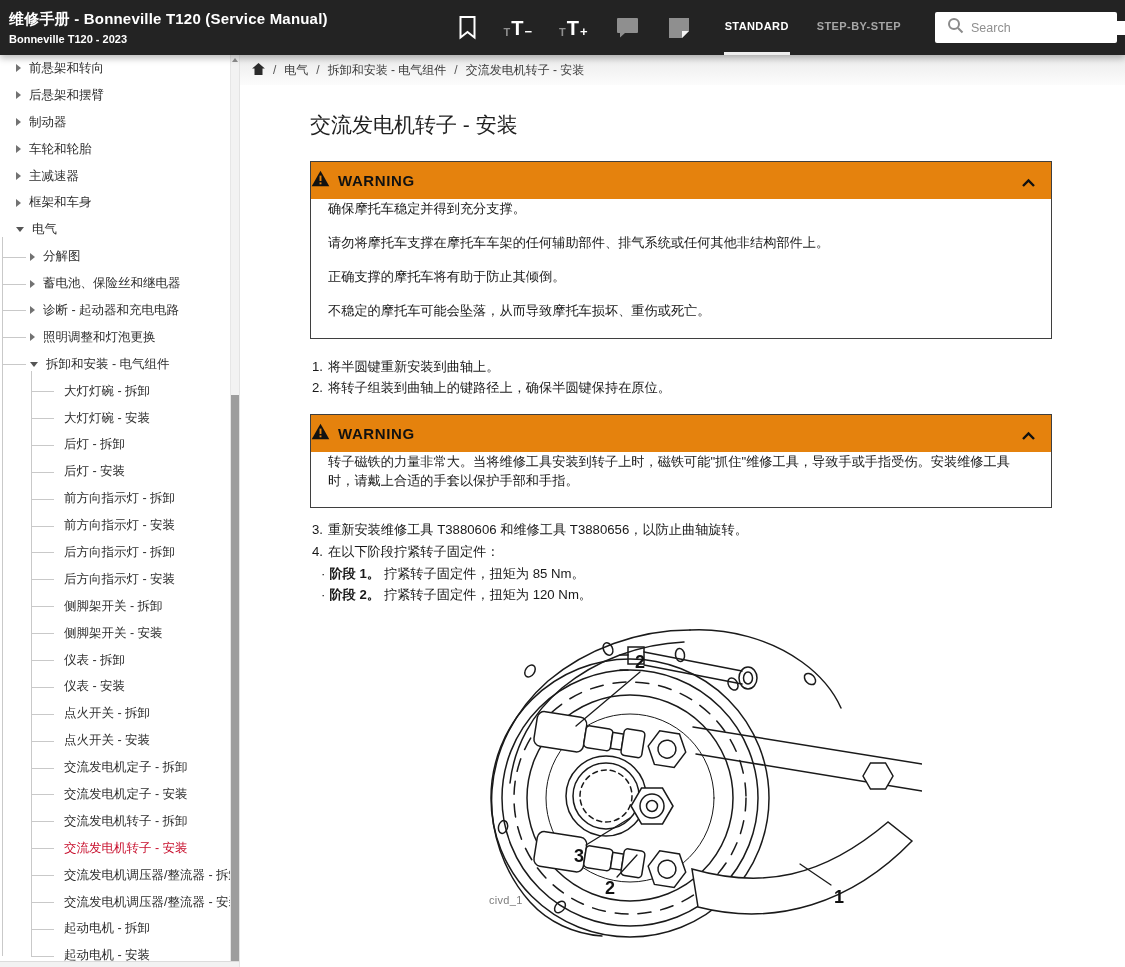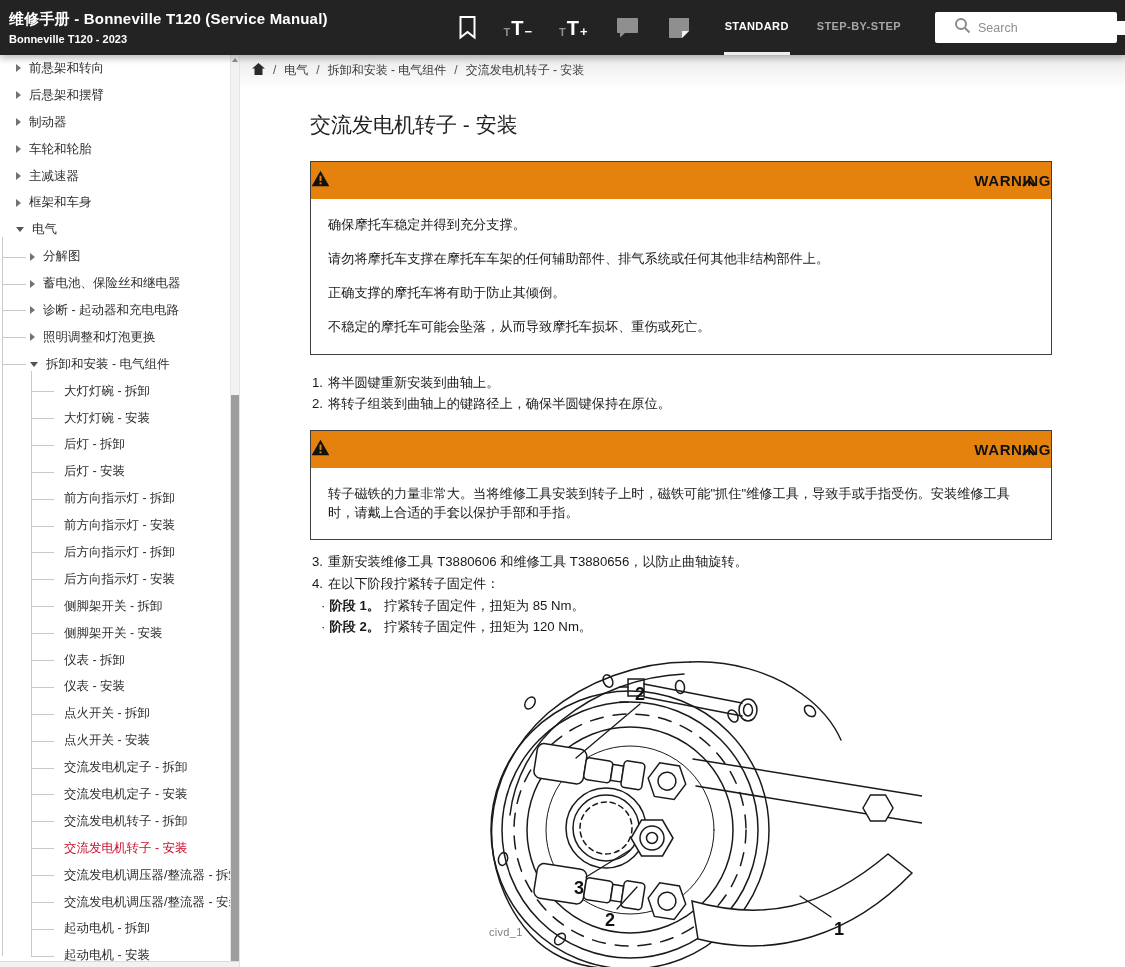--- a/index.html
+++ b/index.html
@@ -18,21 +18,21 @@
   .hicon { display:flex; align-items:center; justify-content:center; cursor:pointer; }
   .tsize { display:flex; align-items:flex-end; color:#fff; line-height:1; }
   .t-small { font-size:11px; font-weight:bold; color:#8f8f8f; margin-right:1px; }
   .t-big { font-size:20px; font-weight:bold; color:#fff; }
   .t-op { font-size:13px; font-weight:bold; color:#fff; margin-left:1px; }
   .tabs { display:flex; height:100%; gap:26px; margin:0 6px; }
   .tab { display:flex; align-items:center; height:100%; font-size:11px; font-weight:bold;
     letter-spacing:.4px; color:#a6a6a6; cursor:pointer; border-bottom:3px solid transparent; padding:0 1px; }
   .tab.active { color:#fff; border-bottom:3px solid #ededed; }
   .search-box { width:182px; height:31px; background:#fff; border-radius:2px;
-    display:flex; align-items:center; padding:0 19px; gap:7px; }
+    display:flex; align-items:center; padding:0 12px; gap:7px; }
   .search-box input { border:none; outline:none; flex:1; font-size:12.5px; color:#333;
     font-family:"Liberation Sans","DejaVu Sans",sans-serif; }
   .search-box input::placeholder { color:#8f8f8f; }
 
   
   .sidebar { position:absolute; top:55px; left:0; width:240px; height:912px; background:#fff;
     border-right:1px solid #e3e3e3; overflow:hidden; }
   .tree { position:relative; width:231px; height:100%; }
   .tree-row { position:relative; height:26.9px; display:flex; align-items:center;
     font-size:12.5px; color:#2e2e2e; cursor:pointer; white-space:nowrap; }
@@ -56,24 +56,24 @@
   .main { position:absolute; top:55px; left:240px; width:885px; height:912px; background:#fff; overflow:hidden; }
   .breadcrumb { height:30px; display:flex; align-items:center; gap:8px; padding-left:12px;
     font-size:12px; color:#3c3c3c; background:linear-gradient(#ebebeb, #fcfcfc); }
   .crumb { cursor:pointer; }
   .crumb-sep { color:#555; }
   .content { padding:0 73px 0 70px; }
   .page-title { font-size:21px; font-weight:500; color:#1f1f1f; margin:26px 0 22px; }
 
   .warnbox { border:1px solid #3f3f3f; }
   .warn-head { height:37px; background:#E5820D; position:relative; display:flex;
-    align-items:center; justify-content:space-between; gap:8px; cursor:pointer; }
+    align-items:center; justify-content:flex-start; gap:8px; cursor:pointer; }
   .warn-title { color:#111; font-weight:bold; font-size:15px; letter-spacing:.6px; }
   .warn-caret { position:absolute; right:15px; top:12px; }
-  .warn-body { background:#fff; padding:16px 17px 2px; }
+  .warn-body { background:#fff; padding:0 17px 2px; }
   .warn-body p { font-size:13.2px; color:#191919; line-height:1.45; margin:0 0 15px; }
 
   .steps { margin:19px 0 17px 2px; }
   .step { display:flex; font-size:13.2px; color:#191919; line-height:1.35; margin-bottom:4px; }
   .step-num { margin-right:5px; flex:none; }
   .substep { display:flex; font-size:13.2px; color:#191919; line-height:1.35; margin:3px 0 0 9px; }
   .substep .bullet { margin-right:4px; }
   .substep b { margin-right:4px; white-space:nowrap; }
   .steps.group-b { margin:13px 0 0 2px; }
 

